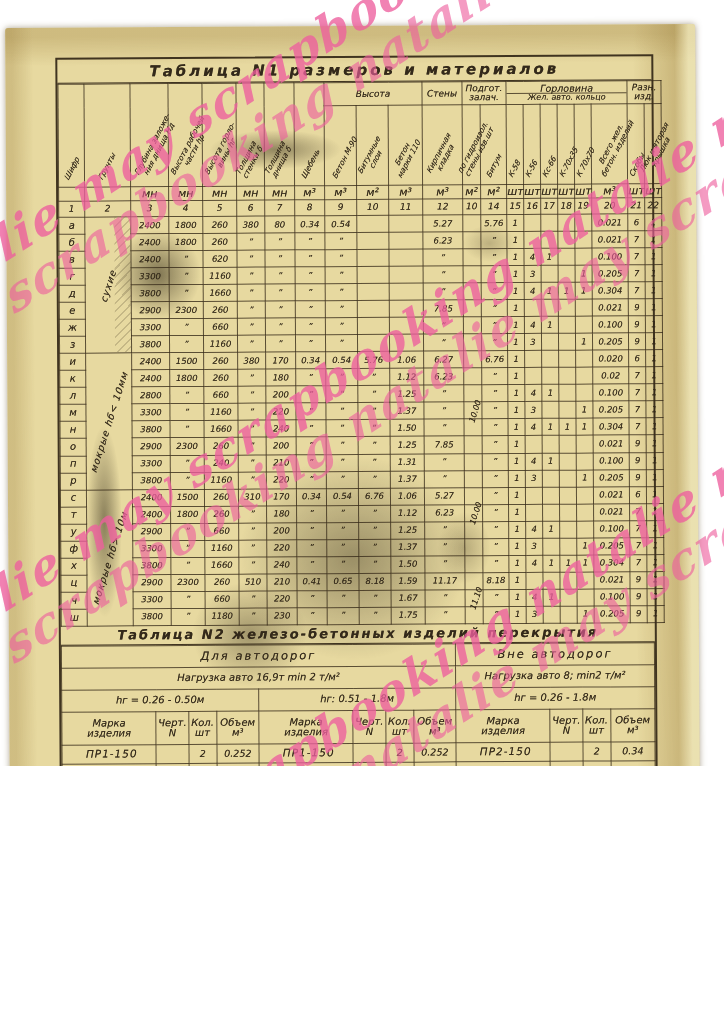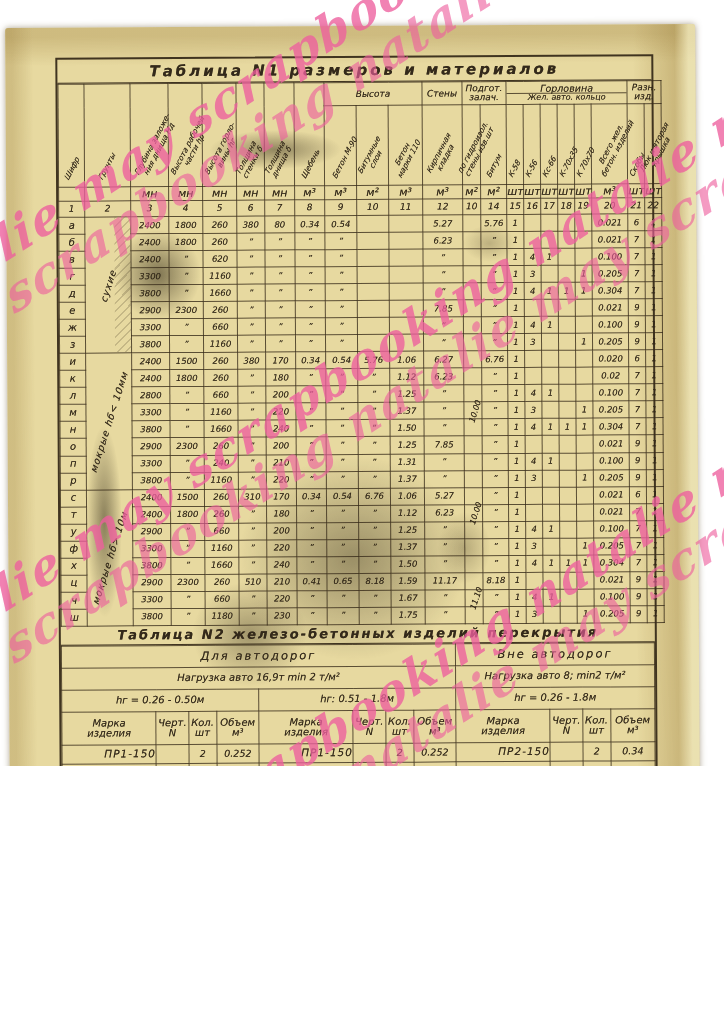--- a/index.html
+++ b/index.html
@@ -64,21 +64,21 @@
       white-space:pre;font-size:9.5px;letter-spacing:1px;}
   td.seclab.hatch{background:repeating-linear-gradient(135deg, rgba(60,48,28,.20) 0 1.5px, transparent 1.5px 6px);
       background-size:16px 100%;background-position:100% 0;background-repeat:no-repeat;}
   td.vrot span{display:inline-block;transform:rotate(-72deg);font-size:8px;white-space:nowrap;}
   
   .t2 td{font-size:9.5px;}
   .t2 td.t2grp{font-size:11.5px;letter-spacing:2px;height:21px;}
   .t2 td.t2load{font-size:10px;height:21px;}
   .t2 td.t2hg{font-size:10px;height:21px;}
   .t2 td.t2ch{font-size:10px;height:32px;white-space:pre-line;}
-  .t2 td.mark{text-align:right;padding-left:5px;font-size:10.5px;letter-spacing:1px;}
+  .t2 td.mark{text-align:center;padding-left:5px;font-size:10.5px;letter-spacing:1px;}
   .t2 tr.t2data{height:19px;}
   .t2 td.itogo{text-align:right;padding-right:14px;font-size:10.5px;letter-spacing:1px;}
   .t2 tr.t2tot{height:19px;}
   
   .stamp-row{flex:1;display:flex;border-top:1.6px solid var(--bd2);}
   .stamp-left{width:148px;display:flex;flex-direction:column;}
   .masshtab{margin-top:auto;margin-left:4px;margin-bottom:3px;font-size:12.5px;
             letter-spacing:2px;border-bottom:1.6px solid var(--bd2);width:112px;}
   .stamp{flex:1;display:flex;flex-direction:column;border-left:1.5px solid var(--bd2);}
   .stamp-top{display:flex;height:52px;}

